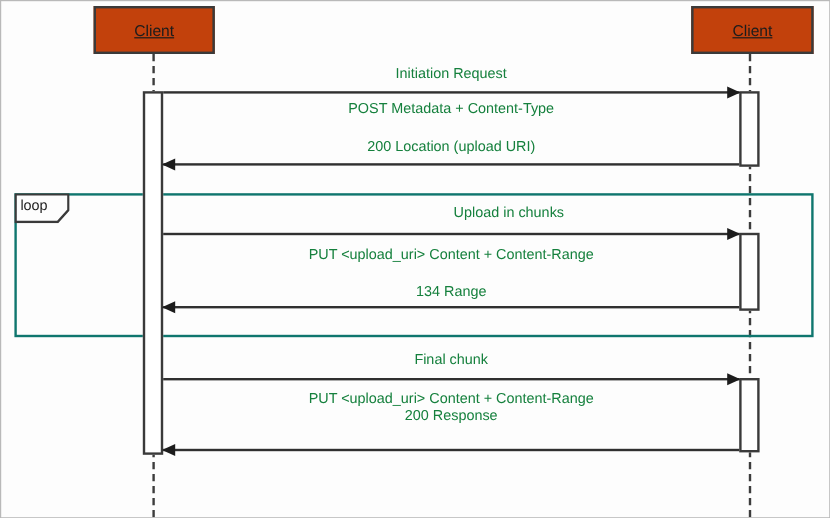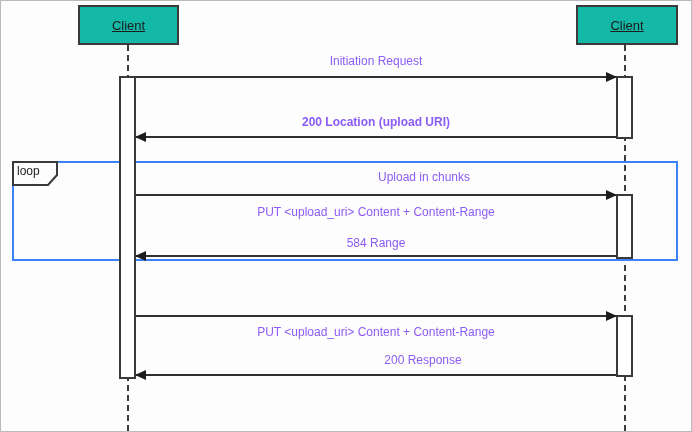--- a/index.html
+++ b/index.html
@@ -2,37 +2,37 @@
 <html><head>
 <meta charset="utf-8">
 <style>
   html,body{margin:0;padding:0;background:#e9e9e9;font-family:"Liberation Sans",sans-serif;}
   .canvas{
     position:relative;width:690px;height:430px;margin:0;
     background:#fdfdfd;border:1px solid #b9b9b9;overflow:hidden;
   }
   
   .actor{
-    position:absolute;top:4px;height:36px;background:#14b8a6;border:2px solid #3a3a3a;
+    position:absolute;top:4px;height:36px;background:#c2410c;border:2px solid #3a3a3a;
     display:flex;align-items:center;justify-content:center;z-index:6;
   }
   .actor span{font-size:13px;color:#1c1c1c;text-decoration:underline;}
   .actor.client{left:77px;width:97px;}
   .actor.server{left:575px;width:98px;}
   
   .lifeline{
     position:absolute;top:44px;height:386px;width:0;
     border-left:2px dashed #3c3c3c;z-index:1;
   }
   .lifeline.client{left:126px;}
   .lifeline.server{left:623px;}
   
   .loop-frame{
-    position:absolute;left:11px;top:160px;width:666px;height:100px;
-    border:2px solid #3b82f6;z-index:2;background:transparent;box-sizing:border-box;
+    position:absolute;left:11px;top:160px;width:666px;height:120px;
+    border:2px solid #0f766e;z-index:2;background:transparent;box-sizing:border-box;
   }
   .loop-tab{position:absolute;left:-2px;top:-2px;width:46px;height:25px;z-index:3;}
   .loop-tab .loop-text{
     position:absolute;left:5px;top:3px;font-size:12px;color:#1c1c1c;
   }
   
   .activation{
     position:absolute;background:#fff;border:2px solid #3a3a3a;width:13px;
     z-index:3;box-sizing:content-box;
   }
@@ -58,31 +58,31 @@
   }
   .line-req-1{top:75px;}
   .line-res-1{top:135px;}
   .line-req-2{top:193px;}
   .line-res-2{top:254px;}
   .line-req-3{top:314px;}
   .line-res-3{top:373px;}
   
   .lbl{
     position:absolute;left:135px;width:480px;text-align:center;
-    font-size:12px;color:#8b5cf6;z-index:5;line-height:16px;
+    font-size:12px;color:#15803d;z-index:5;line-height:16px;
   }
   .t-sec-1{top:52px;}
   .t-req-1{top:81px;}
-  .t-res-1{top:113px;font-weight:bold;}
+  .t-res-1{top:113px;}
   .t-sec-2{top:168px;margin-left:48px;}
   .t-req-2{top:203px;}
   .t-res-2{top:234px;}
   .t-sec-3{top:290px;}
   .t-req-3{top:323px;}
-  .t-res-3{top:351px;margin-left:47px;}
+  .t-res-3{top:337px;}
 </style>
 </head>
 <body>
 
 <div class="canvas">
 
   <div class="actor client">
     <span>Client</span>
   </div>
   <div class="actor server">
@@ -103,35 +103,37 @@
 
   <div class="activation act-client"></div>
   <div class="activation act-server-1"></div>
   <div class="activation act-server-2"></div>
   <div class="activation act-server-3"></div>
 
   <div class="lbl t-sec-1">Initiation Request</div>
   <div class="msg-line line-req-1">
     <i class="arrow right"></i>
   </div>
+  <div class="lbl t-req-1">POST Metadata + Content-Type</div>
   <div class="lbl t-res-1">200 Location (upload URI)</div>
   <div class="msg-line line-res-1">
     <i class="arrow left"></i>
   </div>
 
   <div class="lbl t-sec-2">Upload in chunks</div>
   <div class="msg-line line-req-2">
     <i class="arrow right"></i>
   </div>
   <div class="lbl t-req-2">PUT &lt;upload_uri&gt; Content + Content-Range</div>
-  <div class="lbl t-res-2">584 Range</div>
+  <div class="lbl t-res-2">134 Range</div>
   <div class="msg-line line-res-2">
     <i class="arrow left"></i>
   </div>
 
+  <div class="lbl t-sec-3">Final chunk</div>
   <div class="msg-line line-req-3">
     <i class="arrow right"></i>
   </div>
   <div class="lbl t-req-3">PUT &lt;upload_uri&gt; Content + Content-Range</div>
   <div class="lbl t-res-3">200 Response</div>
   <div class="msg-line line-res-3">
     <i class="arrow left"></i>
   </div>
 
 </div>

